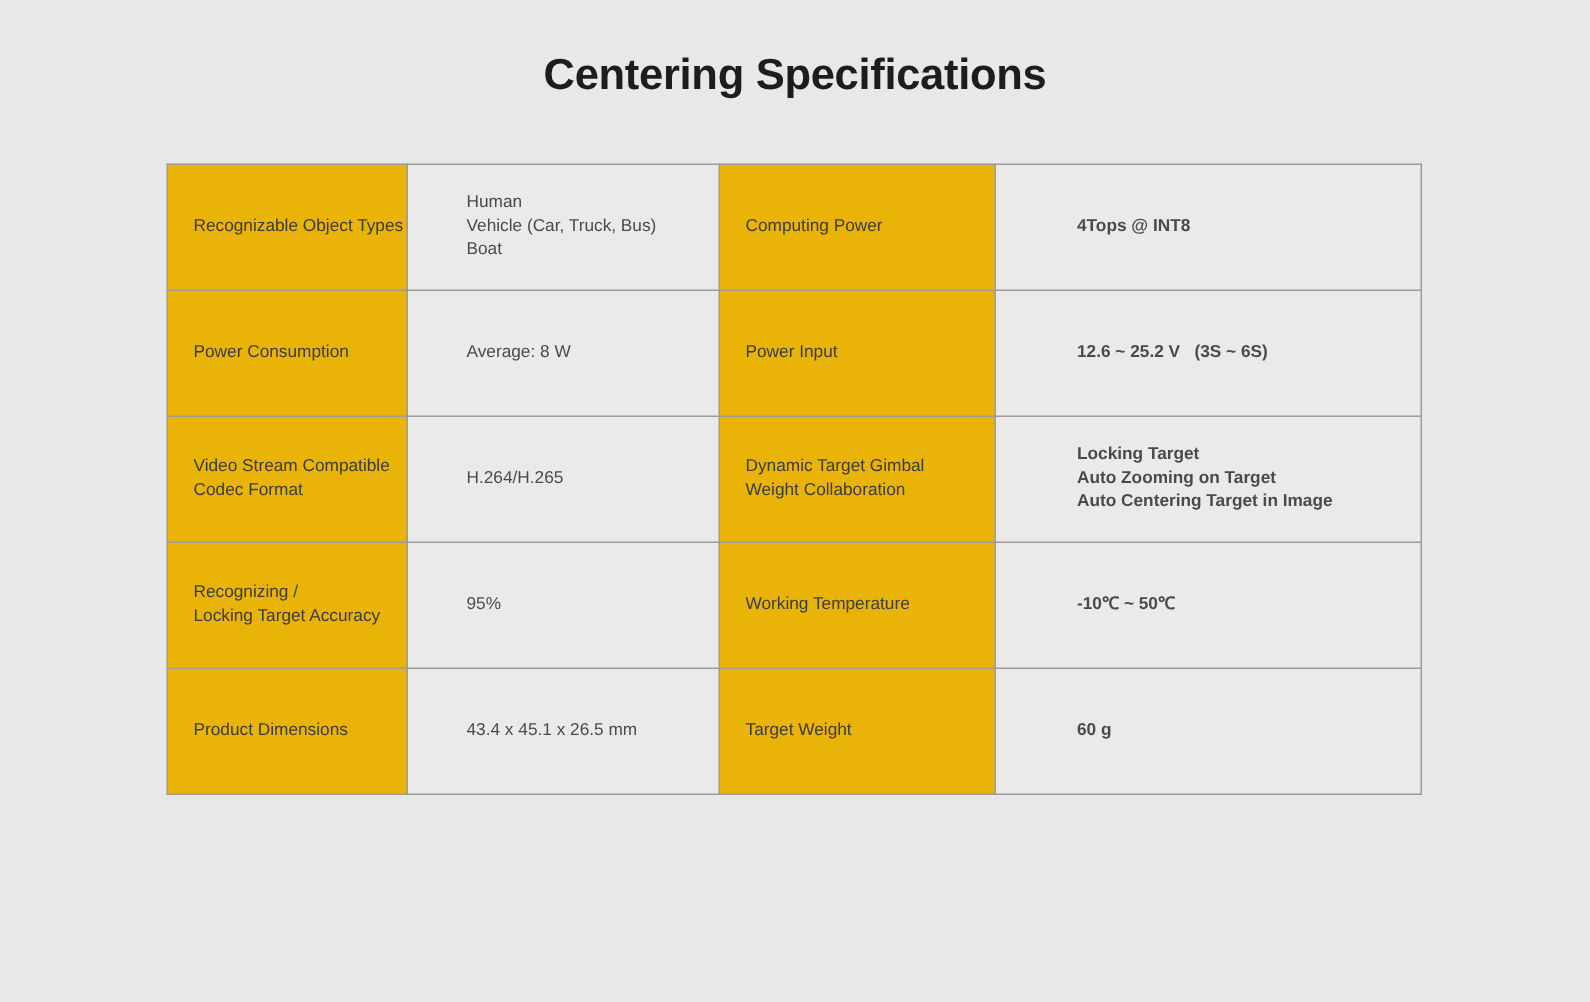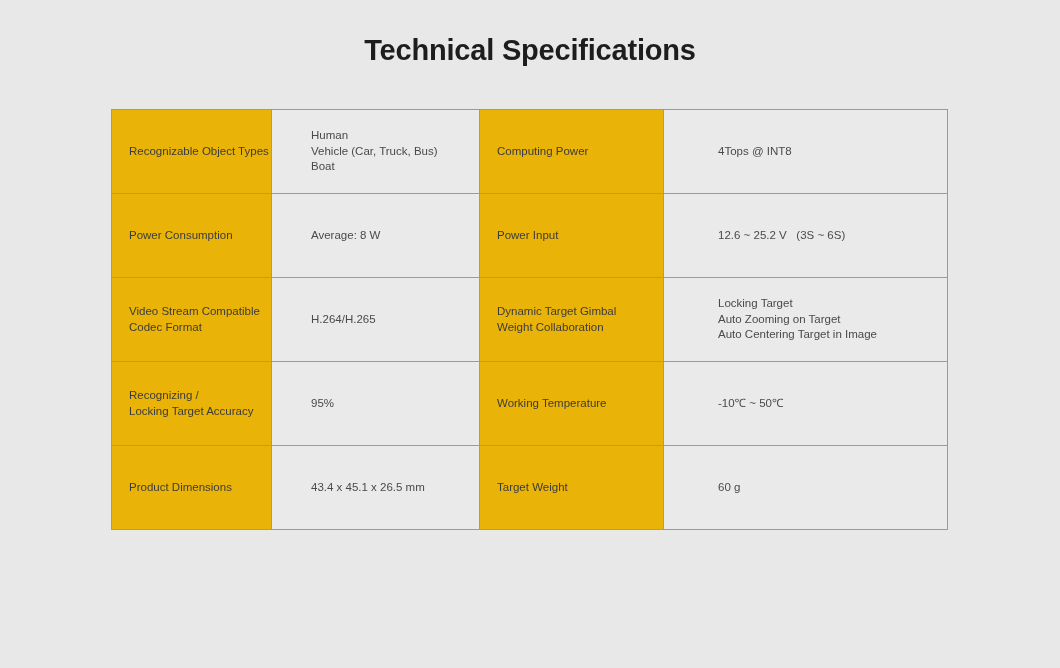--- a/index.html
+++ b/index.html
@@ -56,35 +56,35 @@
   .value-cell {
     background: #eaeaea;
     color: #4a4a4a;
     font-size: 11.5px;
     line-height: 15.5px;
     padding-left: 39px !important;
   }
   .col-label-1 { width: 160px; }
   .col-value-1 { width: 208px; }
   .col-label-2 { width: 184px; }
-  .col-value-2 { width: 284px; }
+  .col-value-2 { width: 284px; font-weight: bold; }
   .value-cell.col-value-2 {
     padding-left: 54px !important;
   }
   .cell-line {
     display: block;
     white-space: pre;
   }
 </style>
 </head>
 <body>
 
 <div class="page">
 
-  <div class="page-title">Technical Specifications</div>
+  <div class="page-title">Centering Specifications</div>
 
   <table class="spec-table">
     <tbody>
 
       <tr>
         <td class="label-cell col-label-1">
           <span class="cell-line">Recognizable Object Types</span>
         </td>
         <td class="value-cell col-value-1">
           <span class="cell-line">Human</span>

